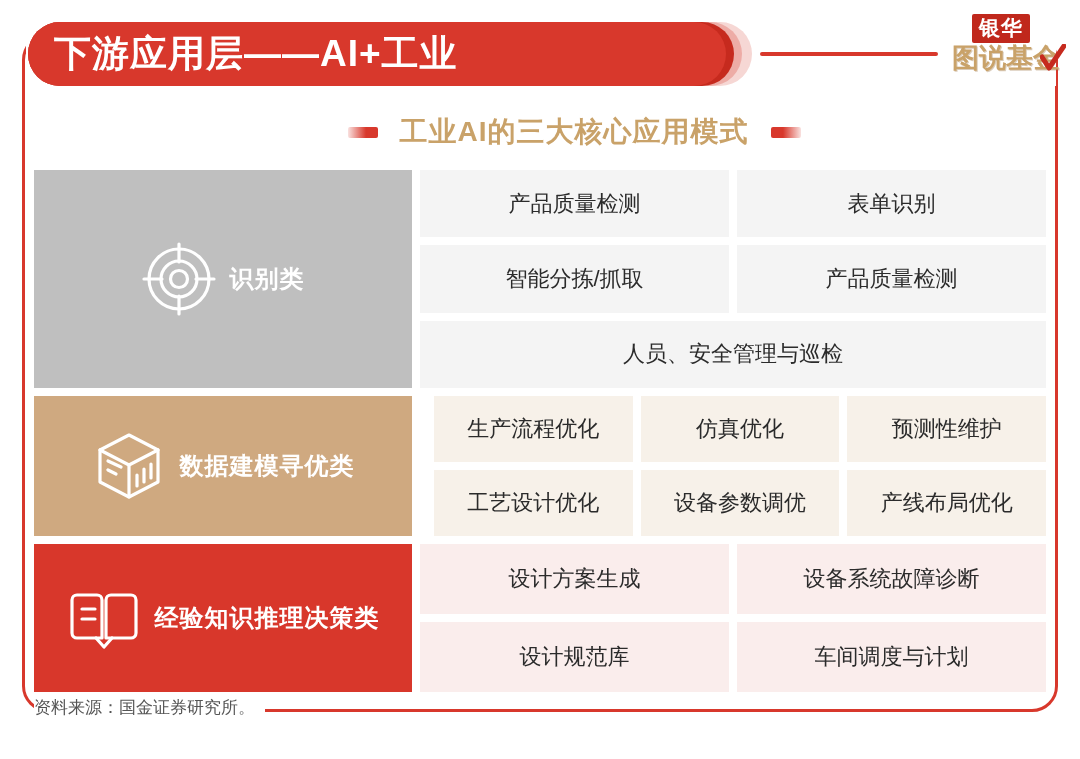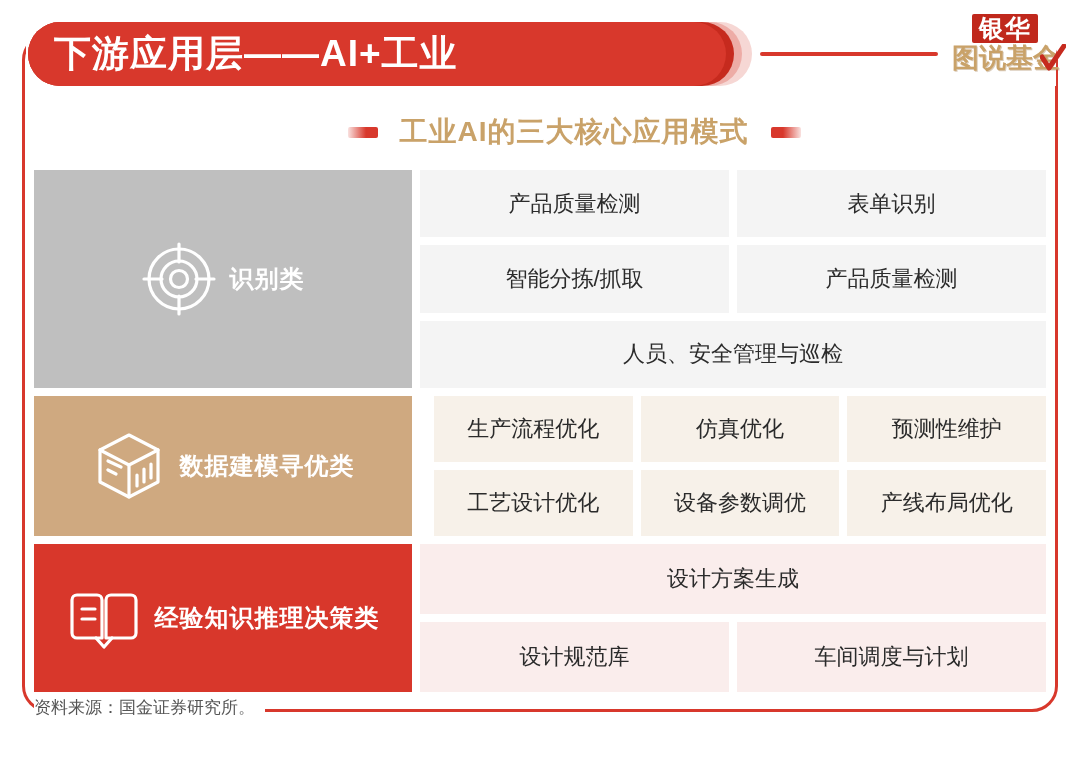--- a/index.html
+++ b/index.html
@@ -98,21 +98,21 @@
     width: 116px;
     height: 72px;
     z-index: 7;
   }
   #logo-top {
     position: absolute;
     left: 22px;
     top: 0;
     background: #C0281C;
     color: #ffffff;
-    font-size: 25px;
+    font-size: 21px;
     font-weight: 700;
     line-height: 26px;
     padding: 1px 7px 2px 7px;
     letter-spacing: 1px;
     border-radius: 2px;
   }
   #logo-bottom {
     position: absolute;
     left: 2px;
     top: 28px;
@@ -352,20 +352,21 @@
             <path d="M29 57 L37 66 L45 57"></path>
             <line x1="15" y1="28" x2="28" y2="28"></line>
             <line x1="15" y1="38" x2="28" y2="38"></line>
           </g>
         </svg>
         <span class="cat-name">经验知识推理决策类</span>
       </div>
       <div class="cat-cells">
         <div class="cell-line">
           <div class="cell">设计方案生成</div>
+          <div class="cell">设备系统故障诊断</div>
         </div>
         <div class="cell-line">
           <div class="cell">设计规范库</div>
           <div class="cell">车间调度与计划</div>
         </div>
       </div>
     </div>
 
   </div>
 

